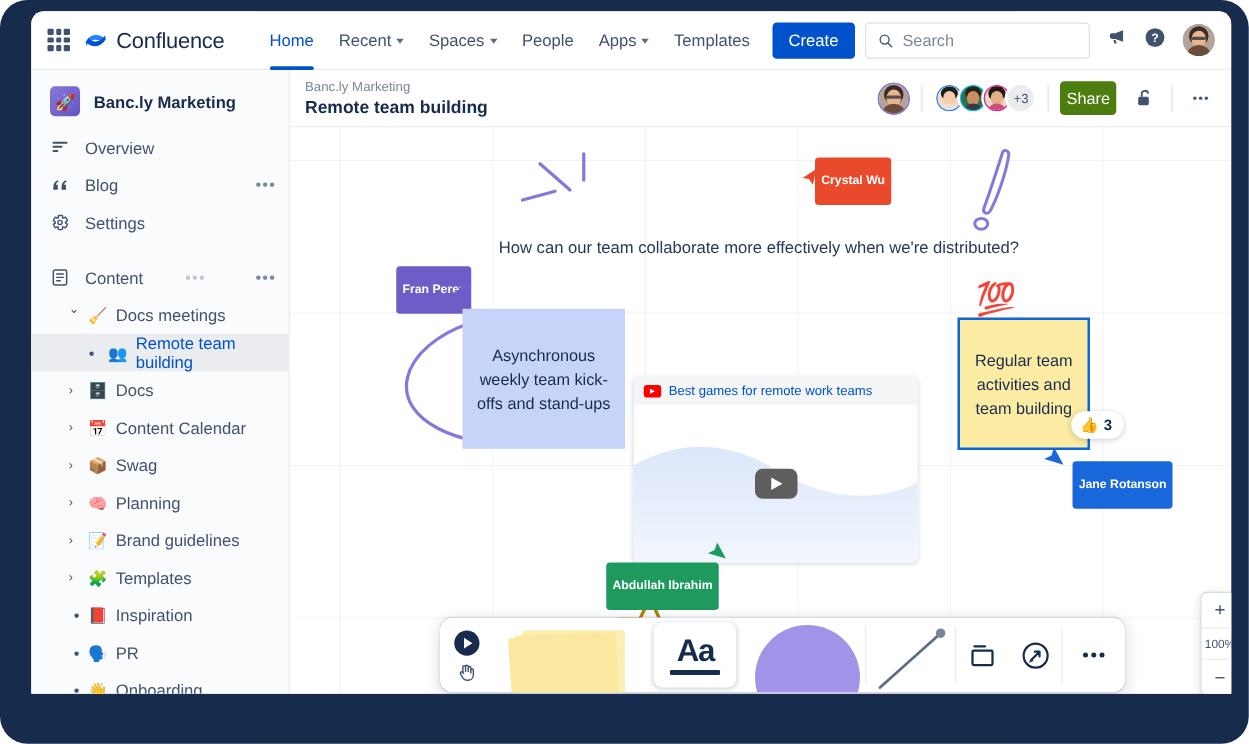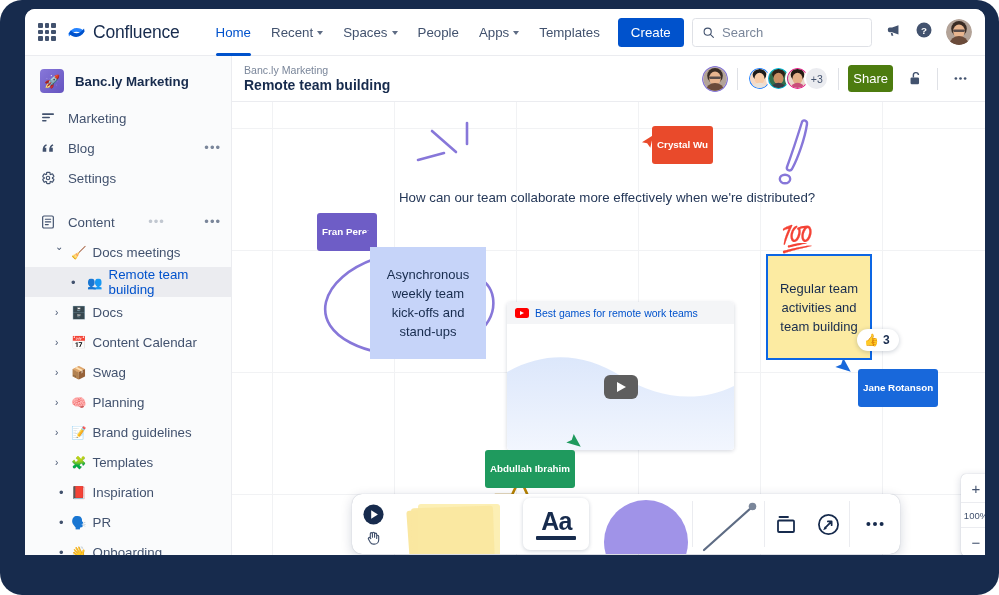--- a/index.html
+++ b/index.html
@@ -332,21 +332,21 @@
     </div>
 
     <div class="side-row">
       <span class="ic">
         <svg width="16" height="16" viewBox="0 0 24 24">
           <rect x="3" y="5" width="18" height="2.4" rx="1.2" fill="#42526E"></rect>
           <rect x="3" y="10" width="12" height="2.4" rx="1.2" fill="#42526E"></rect>
           <rect x="3" y="15" width="7" height="2.4" rx="1.2" fill="#42526E"></rect>
         </svg>
       </span>
-      <span class="lbl">Marketing</span>
+      <span class="lbl">Overview</span>
     </div>
 
     <div class="side-row">
       <span class="ic">
         <svg width="16" height="16" viewBox="0 0 24 24">
           <path d="M4 14.5c0-4 2-7 5.4-8.3l.9 1.9C8.3 9 7.2 10.3 7.2 11.6h2.2v6.2H4v-3.3zm9.8 0c0-4 2-7 5.4-8.3l.9 1.9c-2 .9-3.1 2.2-3.1 3.5h2.2v6.2h-5.4v-3.3z" fill="#42526E"></path>
         </svg>
       </span>
       <span class="lbl">Blog</span>
       <span class="dots">•••</span>
@@ -559,21 +559,21 @@
       <span class="ctag-label" id="ct-fran" style="background: rgb(110, 93, 198);">Fran Perez</span>
       <svg width="16" height="16" viewBox="0 0 14 14" style="position:absolute;left:44px;top:12px;">
         <path d="M1 1 L13 6.5 L8 8 L5.5 13 Z" fill="#6E5DC6" transform="rotate(172 7 7)"></path>
       </svg>
     </div>
 
     <svg class="wb" style="left:85px; top:140px;" width="185" height="125">
       <path d="M148 11 C84 -2 18 23 9 60 C1 95 52 116 100 113 C148 110 180 84 176 56 C173 34 145 25 118 28" fill="none" stroke="#8777D9" stroke-width="2.6" stroke-linecap="round"></path>
     </svg>
 
-    <div class="sticky" style="left:138px; top:145px; width:116px; height:112px; background:#C6D4F9;">
+    <div class="sticky" style="left:138px; top:145px; width:130px; height:112px; background:#C6D4F9;">
       <span class="txt">Asynchronous weekly team kick-offs and stand-ups</span>
     </div>
 
     <div class="wb" style="left:549px; top:122px; font-size:26px;">
       <span>💯</span>
     </div>
 
     <div class="sticky" style="left:534px; top:152px; width:106px; height:106px; background:#FCEBA2; border:2px solid #0C66E4;">
       <span class="txt">Regular team activities and team building</span>
     </div>

